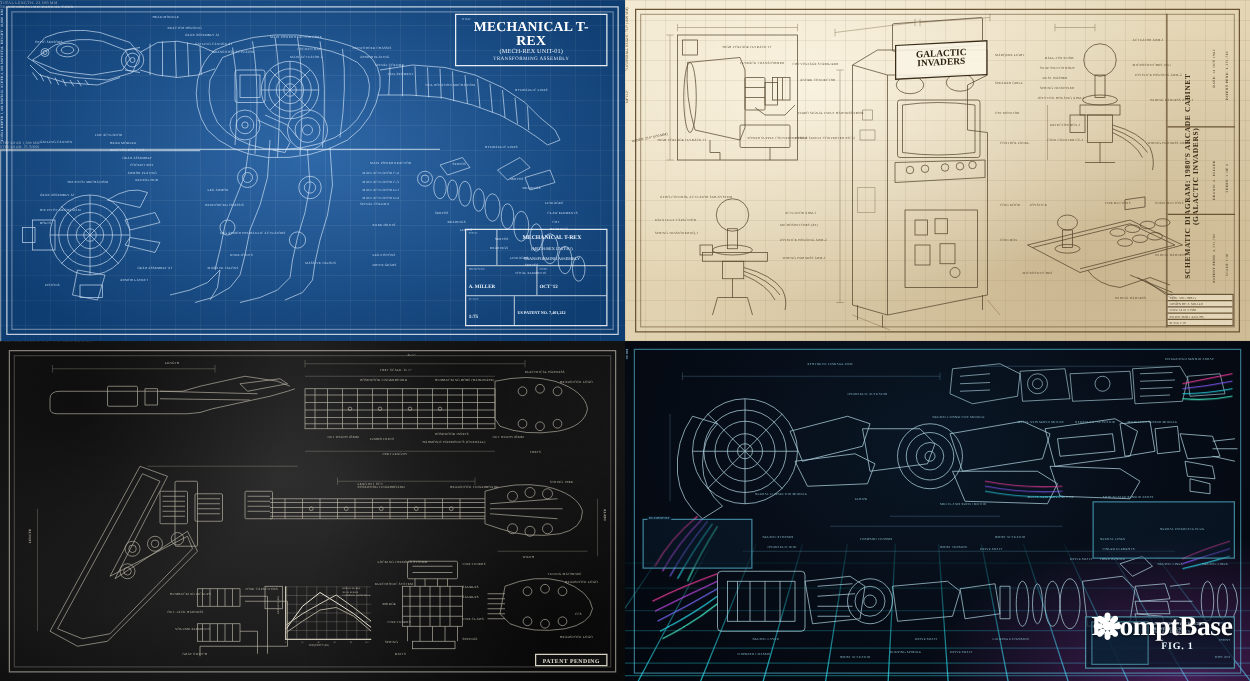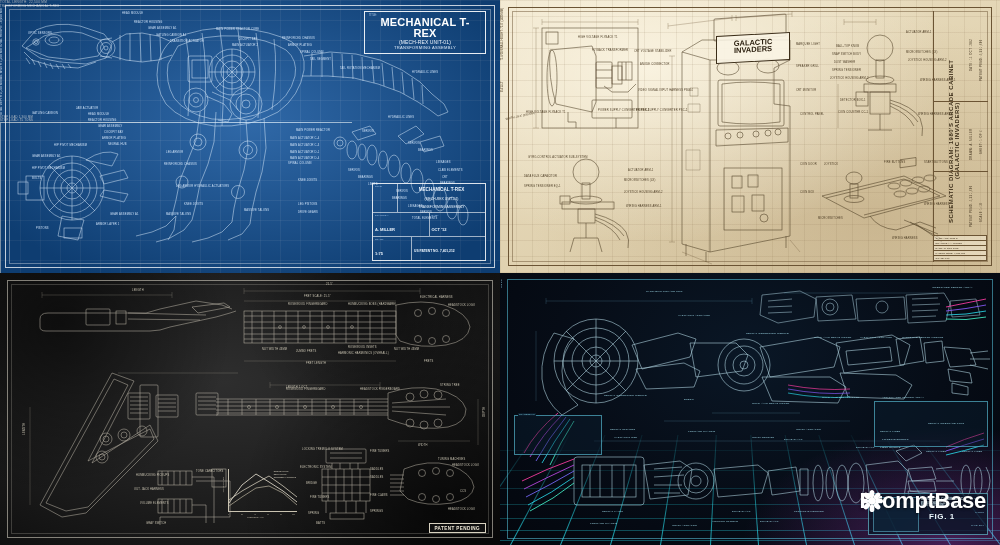--- a/index.html
+++ b/index.html
@@ -1,18 +1,18 @@
 <!DOCTYPE html>
 <html><head>
 <meta charset="utf-8">
 <title>Blueprint Grid</title>
 <style>
   html,body{margin:0;padding:0;background:#000;}
   body{width:1000px;height:545px;overflow:hidden;font-family:"Liberation Sans",sans-serif;}
-  .grid{position:relative;width:1000px;height:545px;display:grid;grid-template-columns:500px 500px;grid-template-rows:273px 272px;}
+  .grid{position:relative;width:1000px;height:545px;display:grid;grid-template-columns:500px 500px;grid-template-rows:273px 272px;font-family:Liberation Serif, serif;}
   .panel{position:relative;overflow:hidden;}
 
   
   .lbl{position:absolute;white-space:nowrap;letter-spacing:.2px;line-height:1.05;}
   .ctr{text-align:center;}
 
   
   .p1{background:#13549c;}
   .p1 .gridlines{position:absolute;inset:0;
     background-image:linear-gradient(rgba(255,255,255,.07) 1px,transparent 1px),

